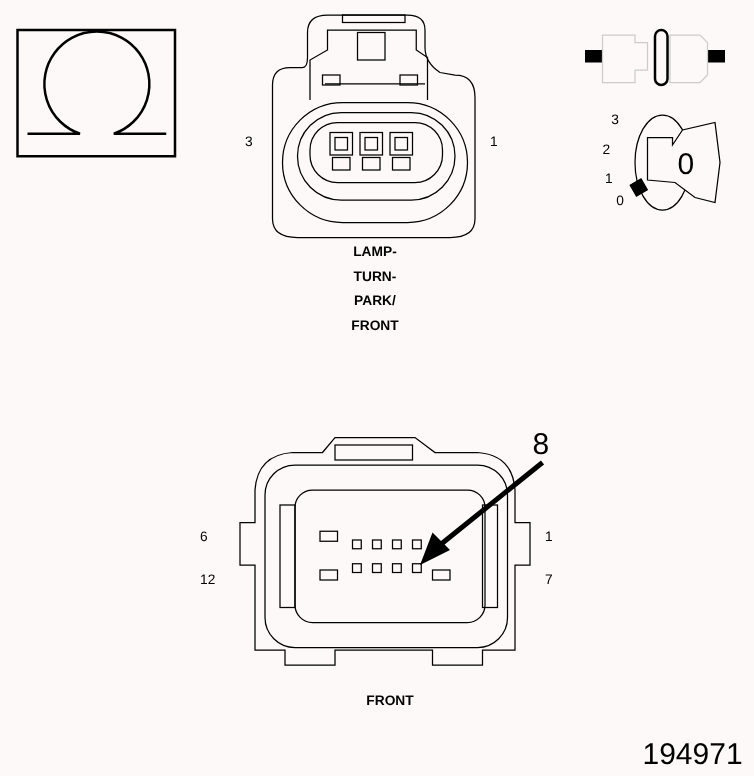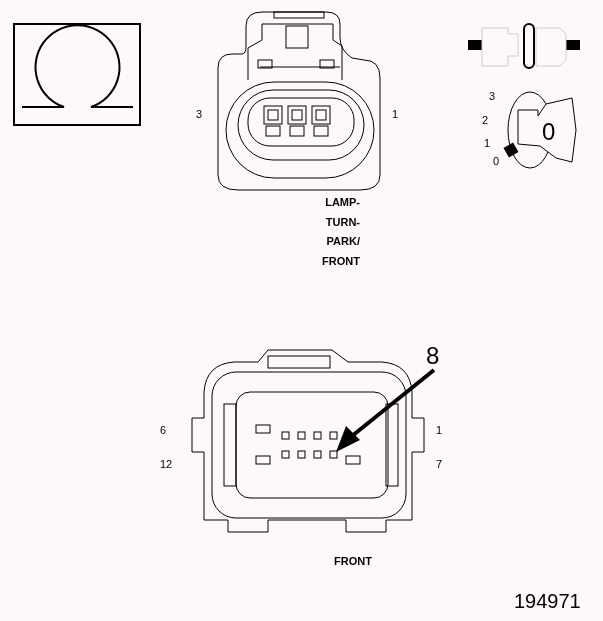--- a/index.html
+++ b/index.html
@@ -1,22 +1,22 @@
 <!DOCTYPE html>
 <html><head>
 <meta charset="utf-8">
 <style>
   html, body { margin:0; padding:0; }
   body { width:603px; height:621px; background:#fdf9f9; position:relative; overflow:hidden;
          font-family:"Liberation Sans", sans-serif; color:#000; }
   svg { position:absolute; left:0; top:0; }
   .lbl { position:absolute; font-size:11px; }
-  .cap { position:absolute; font-size:11px; font-weight:bold; text-align:right; line-height:19.5px; width:120px; }
+  .cap { position:absolute; font-size:11px; font-weight:bold; text-align:center; line-height:19.5px; width:120px; }
   .big { position:absolute; font-size:24px; }
-  .figno { position:absolute; font-size:20px; }
+  .figno { position:absolute; font-size:24px; }
 </style>
 </head>
 <body>
 
 <svg width="603" height="621" viewBox="0 0 603 621">
 
   <g fill="none" stroke="#000">
     <rect x="14" y="24" width="126" height="101" stroke-width="2"></rect>
     <path d="M22 107 L64 107 A42 42 0 1 1 91 107 L133 107" stroke-width="2"></path>
   </g>

